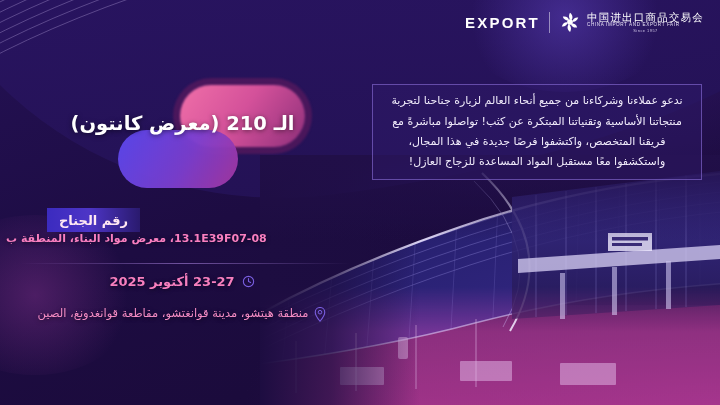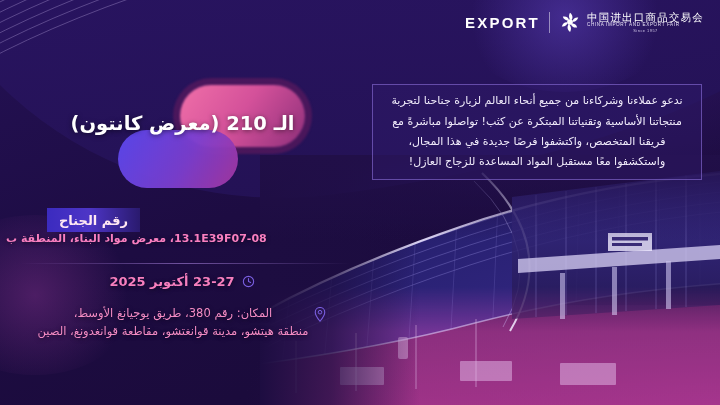--- a/index.html
+++ b/index.html
@@ -353,18 +353,17 @@
     </svg>
     <div class="txt">23-27 أكتوبر 2025</div>
   </div>
 
   <div class="locline">
     <svg class="icon-pin" viewBox="0 0 24 30">
       <path d="M12 1 C6.5 1 2.5 5.2 2.5 10.4 C2.5 17 12 28.5 12 28.5 C12 28.5 21.5 17 21.5 10.4 C21.5 5.2 17.5 1 12 1 Z" fill="none" stroke="#7a5fe0" stroke-width="2.2"></path>
       <circle cx="12" cy="10.4" r="3.6" fill="none" stroke="#7a5fe0" stroke-width="2"></circle>
     </svg>
     <div class="loctext">
-      <span class="l1">المكان: رقم 380، طريق يوجيانغ الأوسط،</span>
       <span class="l2">منطقة هيتشو، مدينة قوانغتشو، مقاطعة قوانغدونغ، الصين</span>
     </div>
   </div>
 
 </div>
 
 </body></html>

